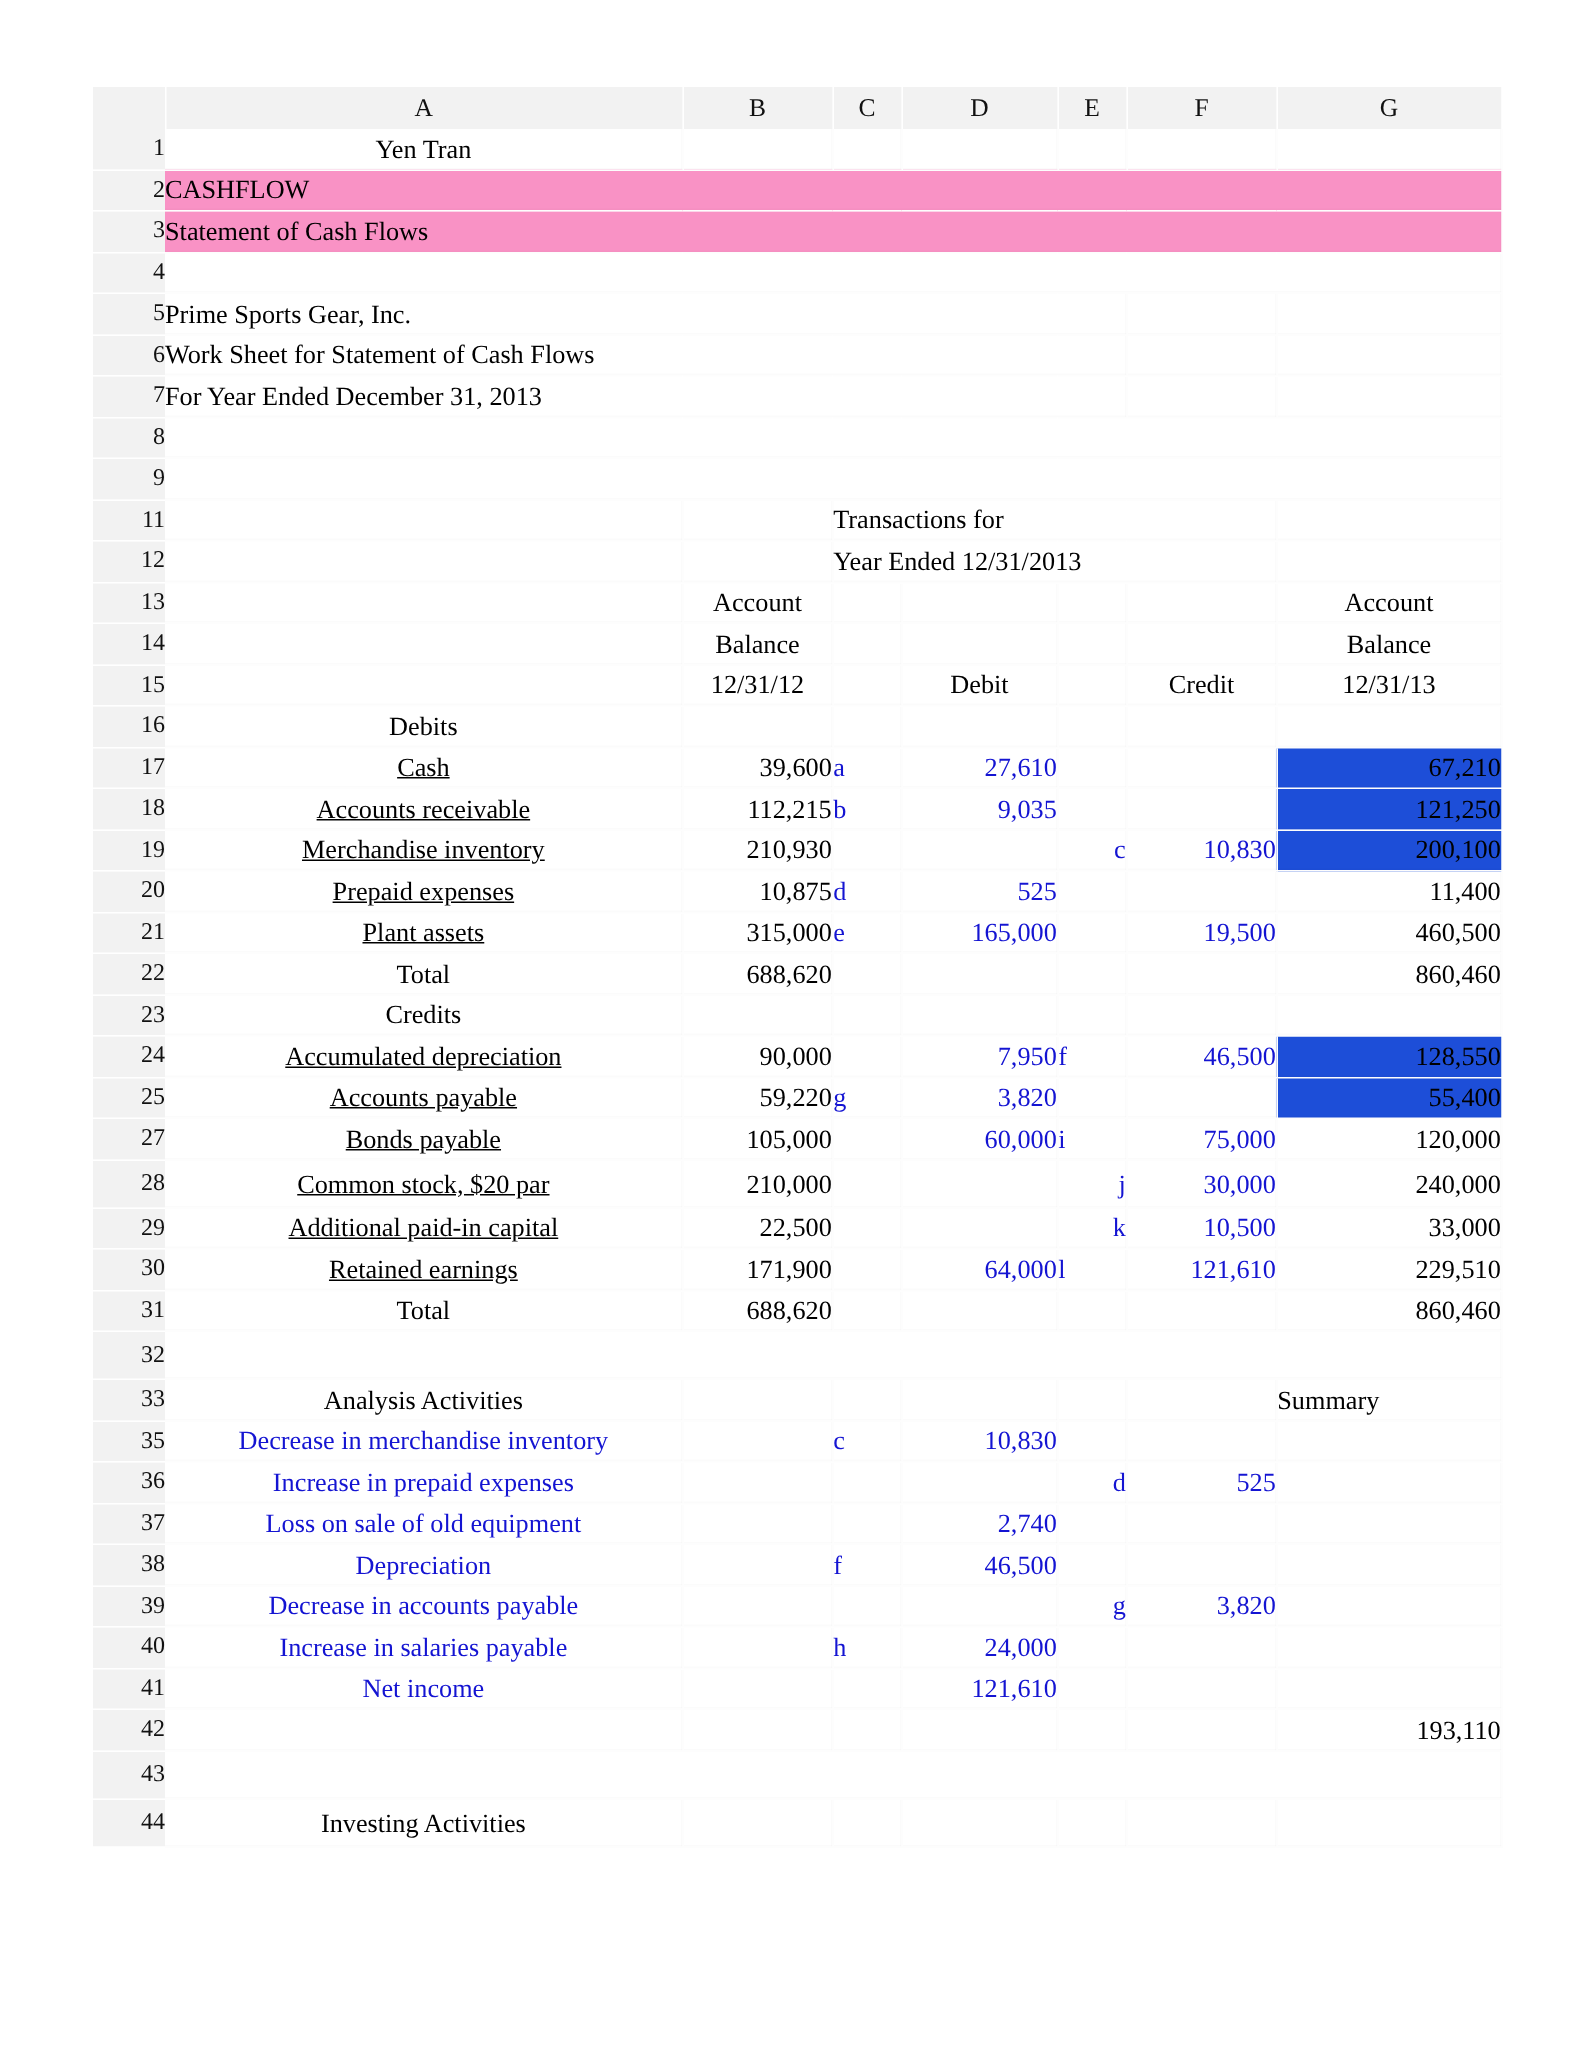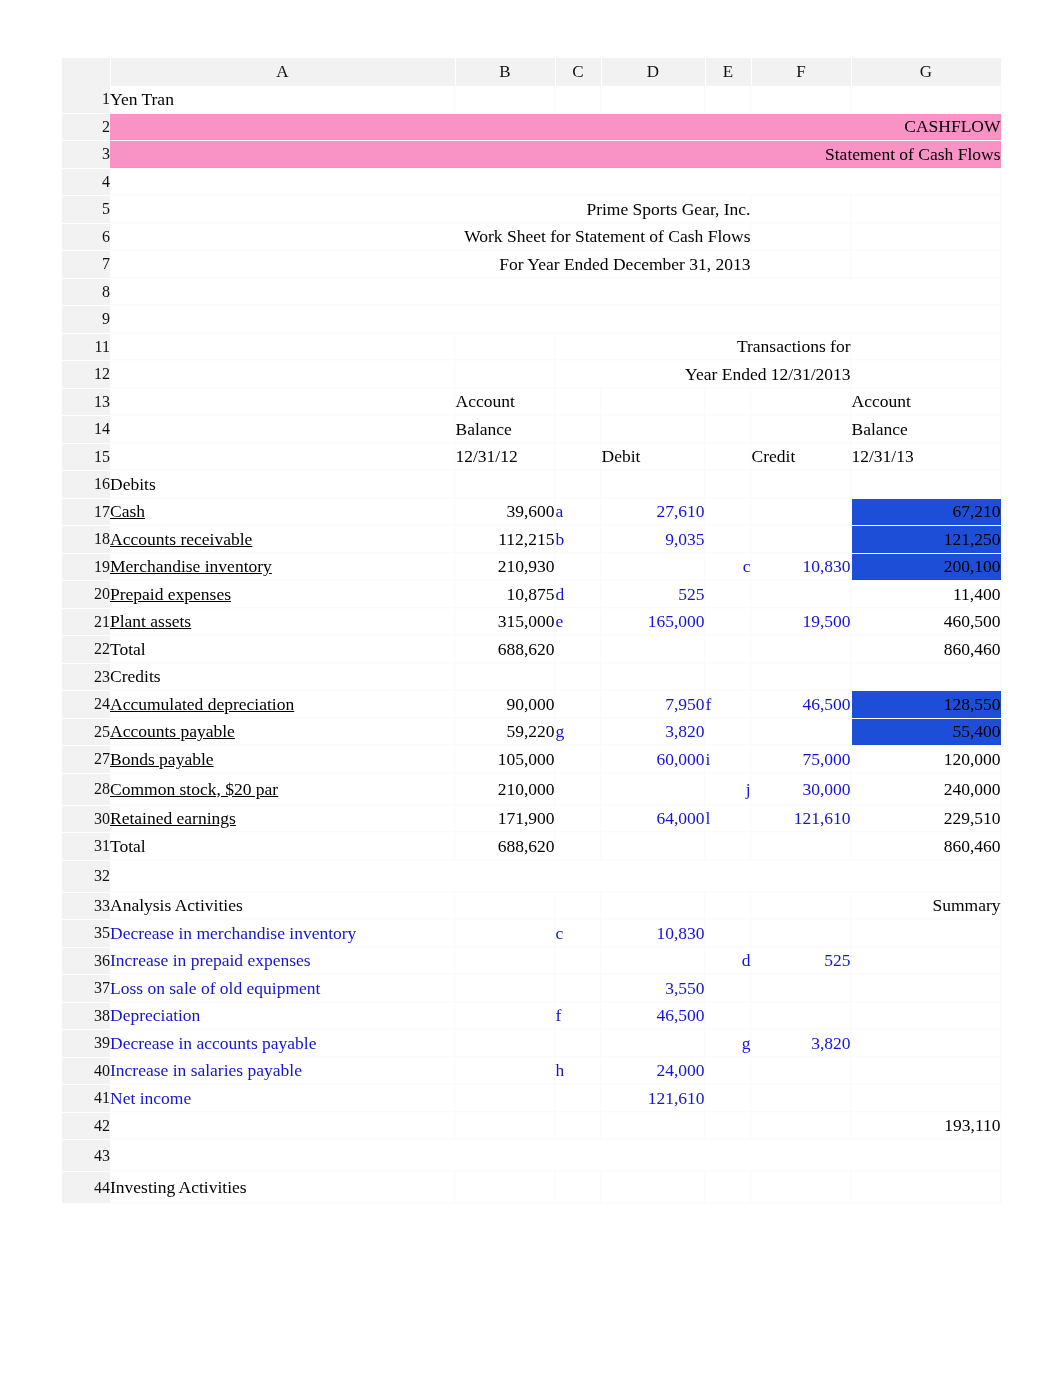--- a/index.html
+++ b/index.html
@@ -54,22 +54,22 @@
   }
   tr.r td{height:26.5px;}
   tr.tall td{height:31px;}
   
   td.c{
     border-right:1px solid #fdfdfd;
     border-bottom:1px solid #fdfdfd;
   }
   .num{text-align:right;padding-right:6px;}
   .ltr{text-align:left;padding-left:5px;}
-  .ctr{text-align:right;}
-  .lft{text-align:left;padding-left:5px;}
+  .ctr{text-align:left;}
+  .lft{text-align:center;padding-left:5px;}
   .blue{color:#1414d2;}
   .shade{background:#1d4ed8;}
   .pink{background:#f992c5;}
   .indent1{padding-left:14px;text-decoration:underline;}
   .indent2{padding-left:26px;}
   
   td.c{box-shadow:inset -1px 0 0 rgba(0,0,0,0.015), inset 0 -1px 0 rgba(0,0,0,0.015);}
 </style>
 </head>
 <body>
@@ -324,20 +324,30 @@
     <td class="rh">28</td>
     <td class="c lft indent1">Common stock, $20 par</td>
     <td class="c num">210,000</td>
     <td class="c"></td>
     <td class="c num blue"></td>
     <td class="c num blue">j</td>
     <td class="c num blue">30,000</td>
     <td class="c num">240,000</td>
   </tr>
   <tr class="r">
+    <td class="rh">29</td>
+    <td class="c lft indent1">Additional paid-in capital</td>
+    <td class="c num">22,500</td>
+    <td class="c"></td>
+    <td class="c num blue"></td>
+    <td class="c num blue">k</td>
+    <td class="c num blue">10,500</td>
+    <td class="c num">33,000</td>
+  </tr>
+  <tr class="r">
     <td class="rh">30</td>
     <td class="c lft indent1">Retained earnings</td>
     <td class="c num">171,900</td>
     <td class="c"></td>
     <td class="c num blue">64,000</td>
     <td class="c ltr blue">l</td>
     <td class="c num blue">121,610</td>
     <td class="c num">229,510</td>
   </tr>
 
@@ -386,21 +396,21 @@
     <td class="c num blue"></td>
     <td class="c num blue">d</td>
     <td class="c num blue">525</td>
     <td class="c"></td>
   </tr>
   <tr class="r">
     <td class="rh">37</td>
     <td class="c lft blue">Loss on sale of old equipment</td>
     <td class="c"></td>
     <td class="c ltr blue"></td>
-    <td class="c num blue">3,550</td>
+    <td class="c num blue">2,740</td>
     <td class="c num blue"></td>
     <td class="c num blue"></td>
     <td class="c"></td>
   </tr>
   <tr class="r">
     <td class="rh">38</td>
     <td class="c lft blue">Depreciation</td>
     <td class="c"></td>
     <td class="c ltr blue">f</td>
     <td class="c num blue">46,500</td>

